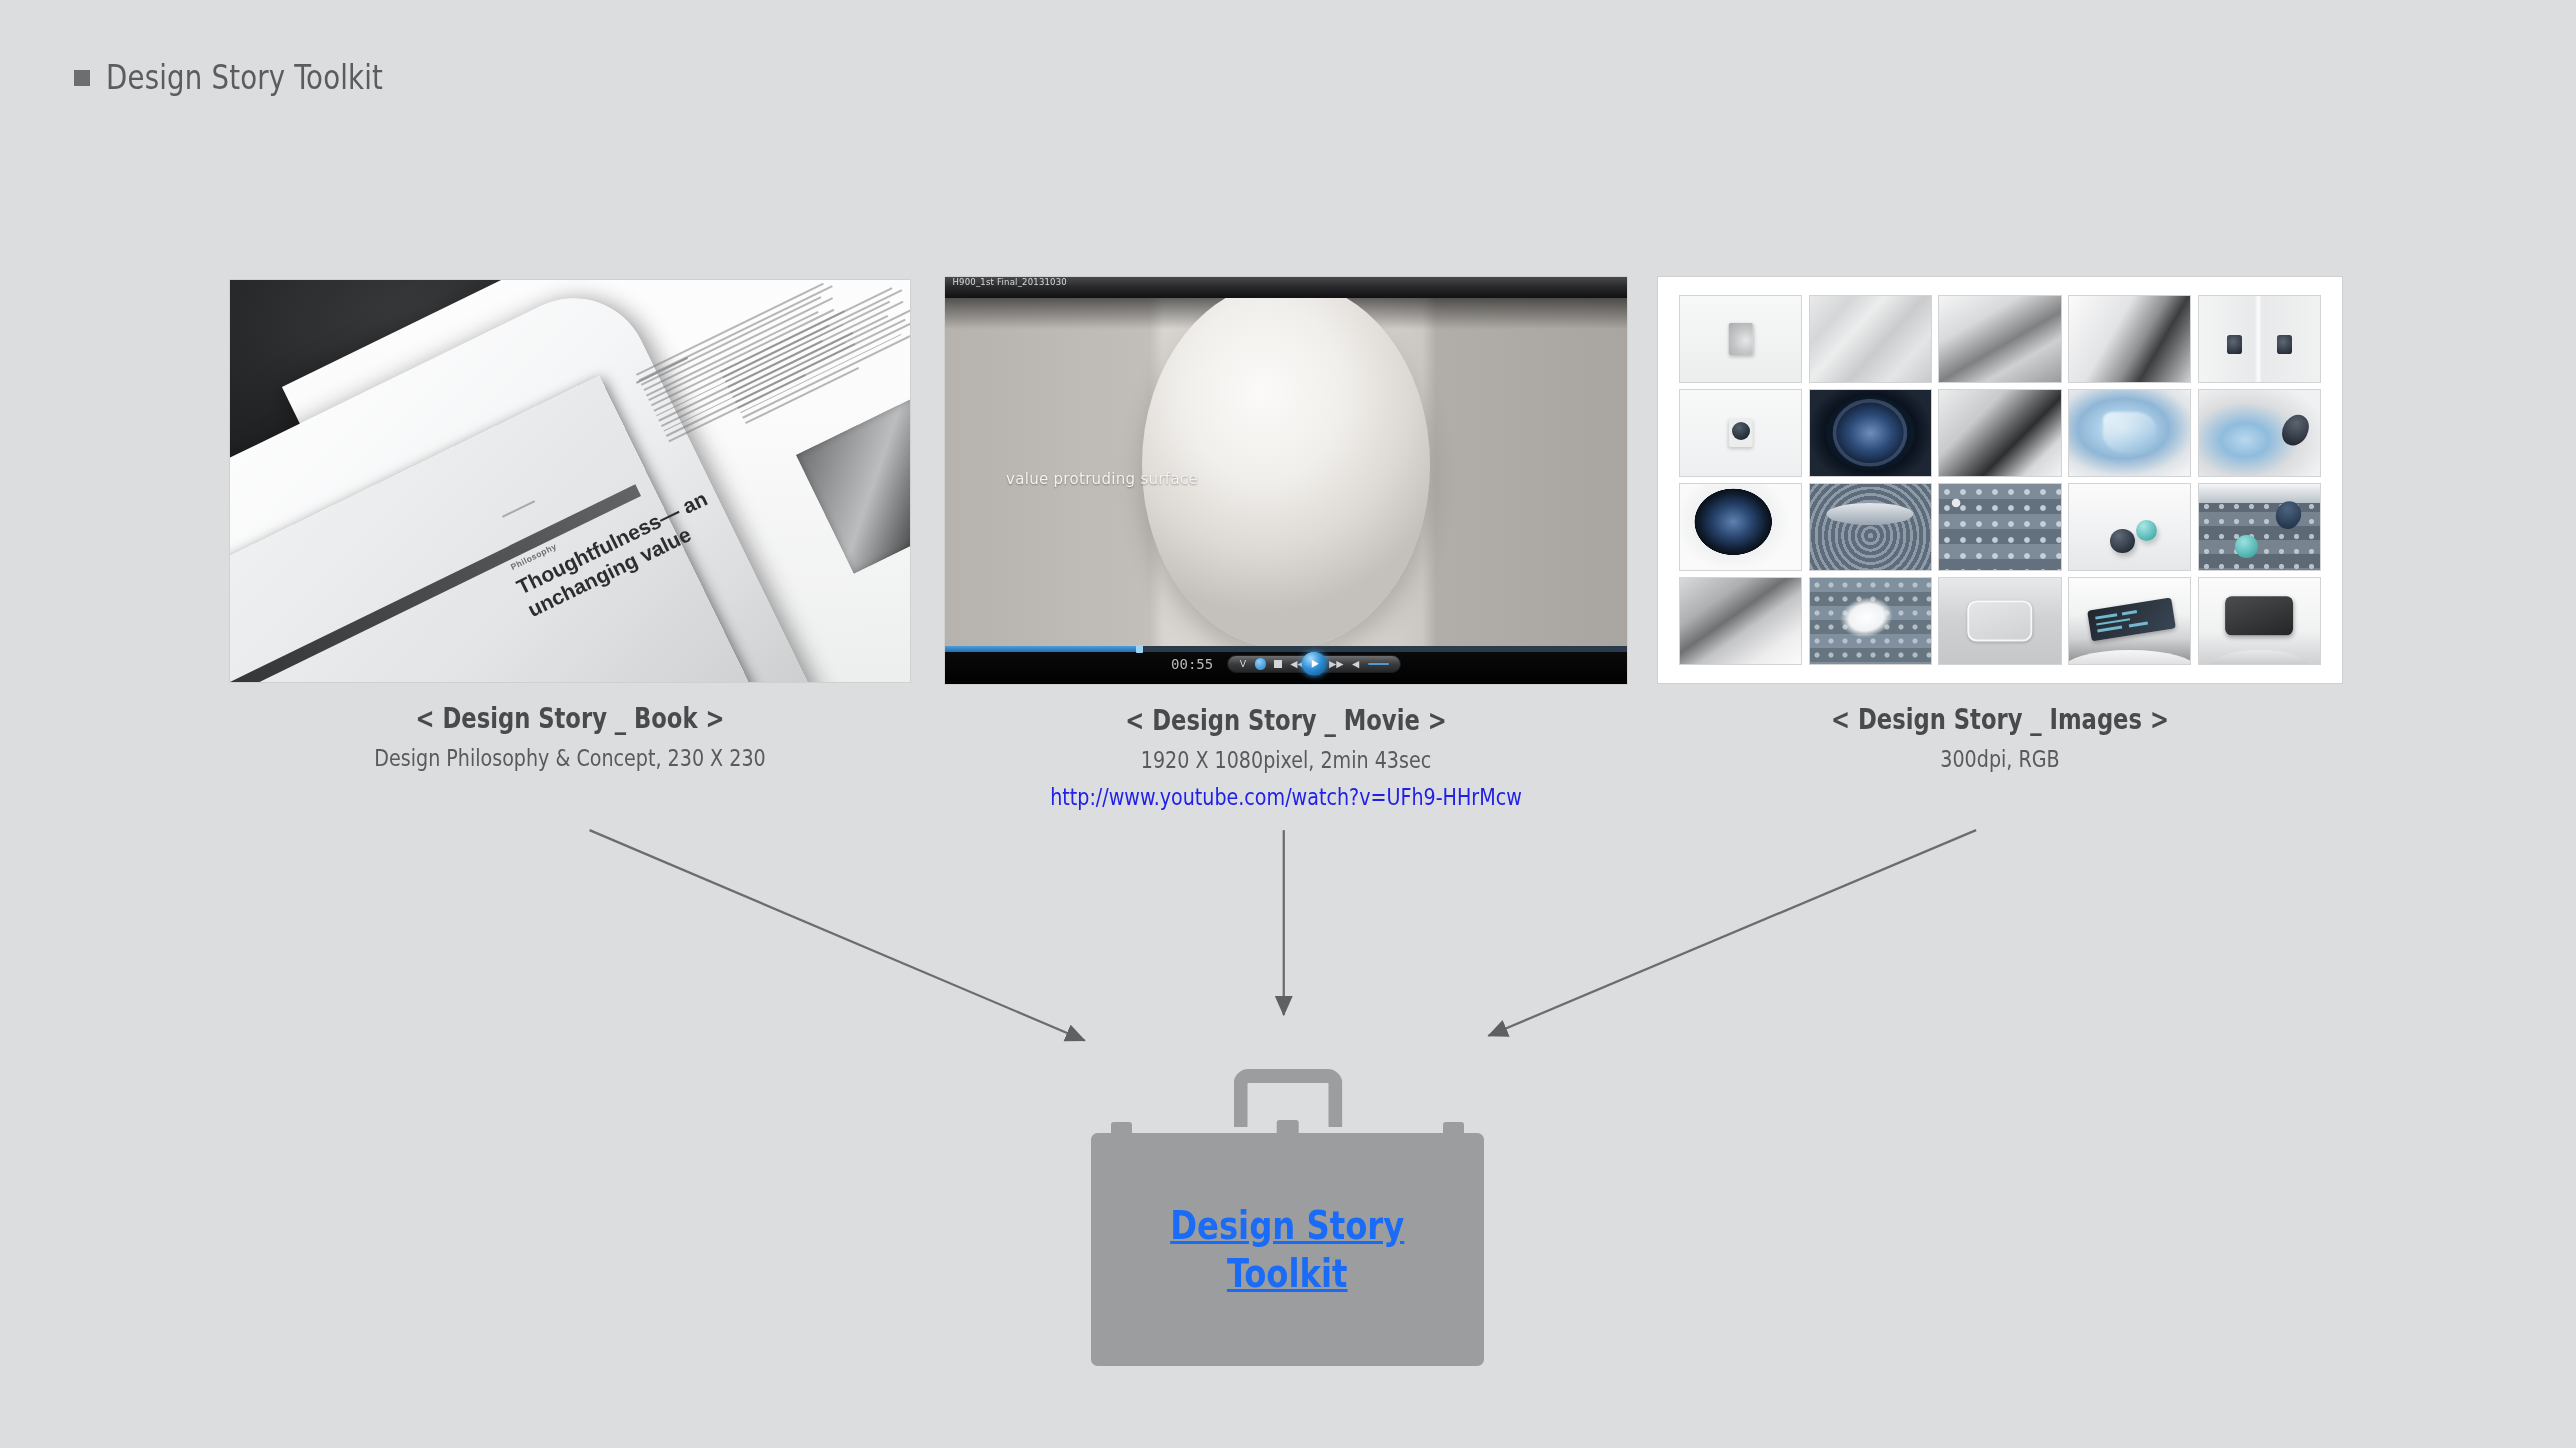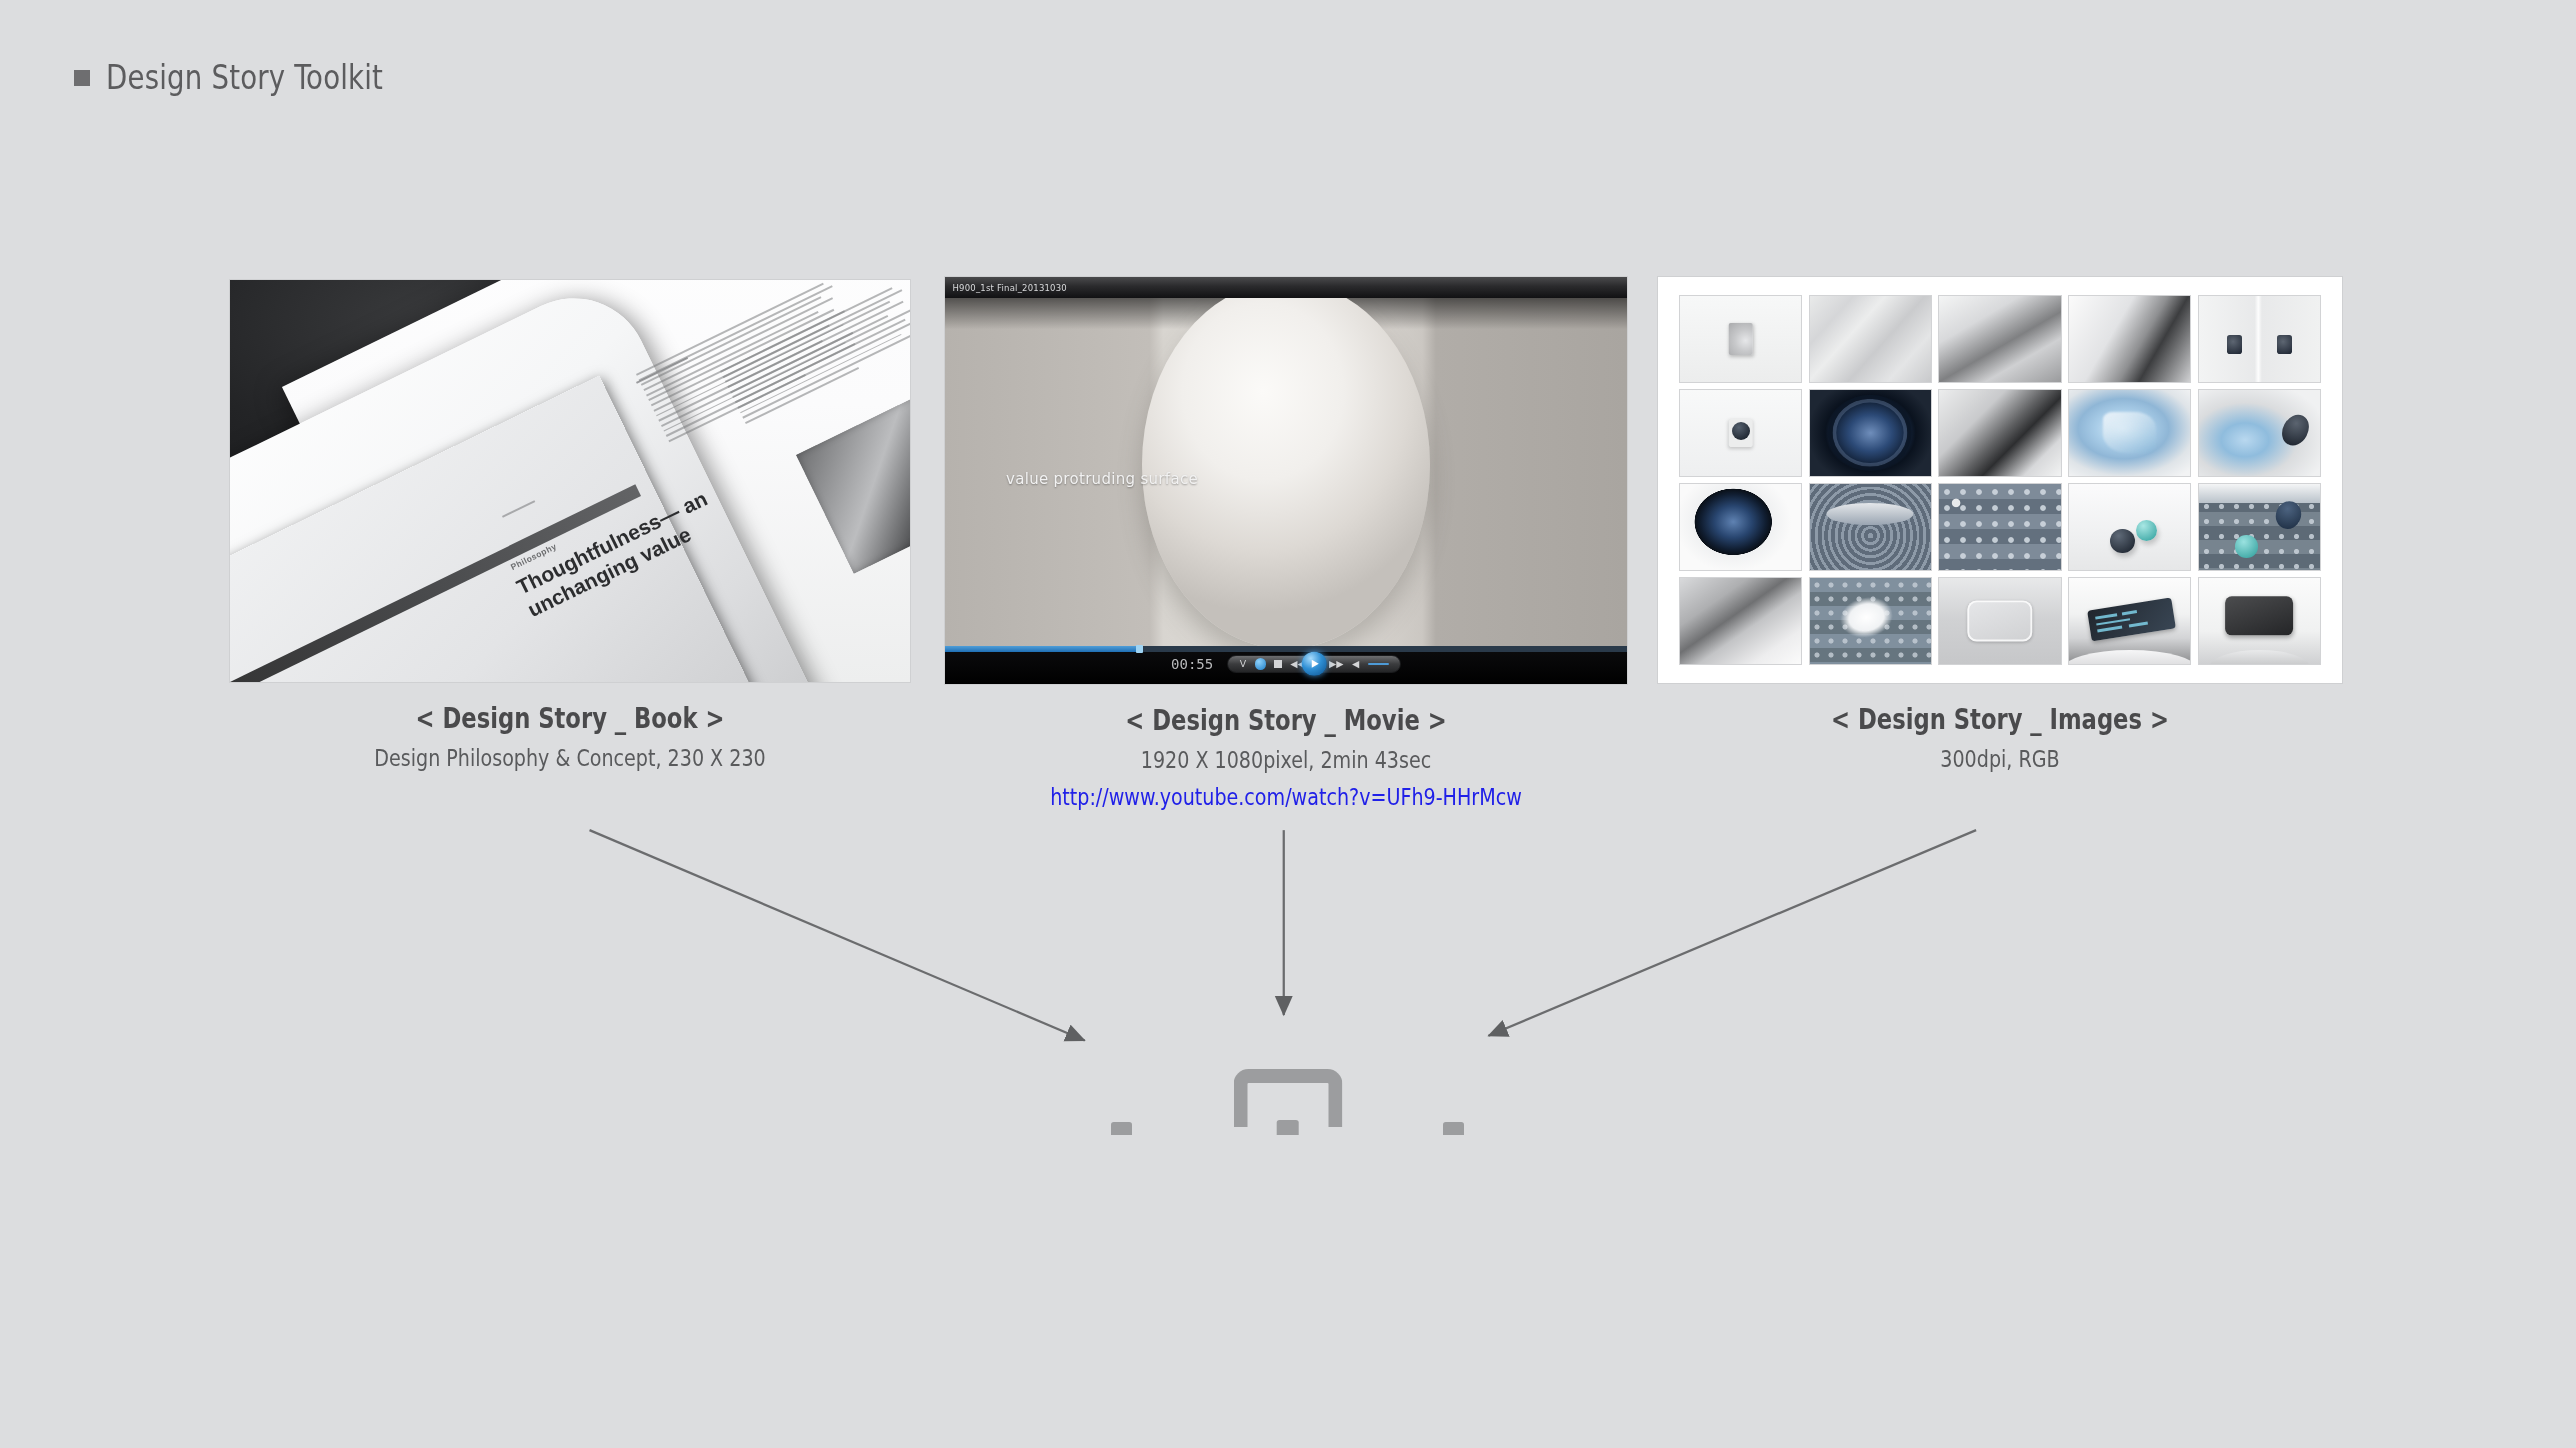--- a/index.html
+++ b/index.html
@@ -164,21 +164,21 @@
     background: linear-gradient(135deg, #6f7072 0%, #bcbdbf 40%, #2e2f31 75%, #55565a 100%);
     transform: rotate(-26deg); transform-origin: left top;
     box-shadow: 0 0 7.5px rgba(0,0,0,.25) inset;
   }
 
   
   .mv-shell { position: absolute; inset: 0; background: #000; }
   .mv-titlebar {
     position: absolute; left: 0; top: 0; right: 0; height: 21px;
     background: linear-gradient(180deg, #4a4a4c 0%, #2a2a2c 45%, #111113 100%);
-    display: flex; align-items: center;
+    display: flex; 
   }
   .mv-titlebar .t {
     font-size: 8.5px; color: #d9dadc; padding-left: 7.5px;
     font-family: "DejaVu Sans", sans-serif; white-space: nowrap;
     letter-spacing: 0.2px;
   }
   .mv-video {
     position: absolute; left: 0; top: 21px; right: 0; bottom: 38px;
     background:
       linear-gradient(180deg, rgba(0,0,0,.55) 0%, rgba(0,0,0,0) 9%),
@@ -611,14 +611,20 @@
   <line x1="625" y1="880" x2="1150" y2="1103" stroke="#6b6c6e" stroke-width="2.4" marker-end="url(#ah)"></line>
   <line x1="1361" y1="880" x2="1361" y2="1076" stroke="#6b6c6e" stroke-width="2.4" marker-end="url(#ah)"></line>
   <line x1="2095" y1="880" x2="1578" y2="1098" stroke="#6b6c6e" stroke-width="2.4" marker-end="url(#ah)"></line>
 </svg>
 
 <div id="toolkit-node">
   <div class="handle"></div>
   <div class="latch-mid"></div>
   <div class="tab-l"></div>
   <div class="tab-r"></div>
+  <div class="body">
+    <span class="link">Design Story
+Toolkit</span>
+    <span class="foot-l"></span>
+    <span class="foot-r"></span>
+  </div>
 </div>
 
 
 </body></html>

